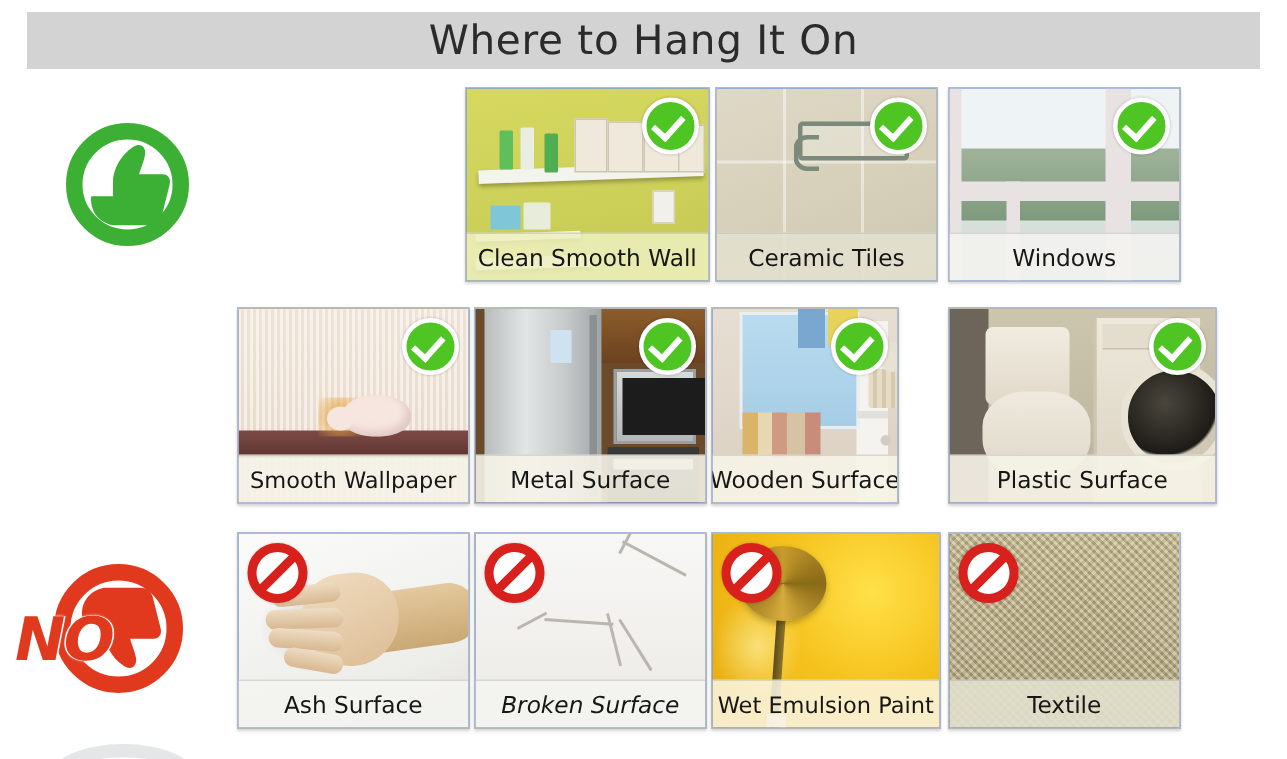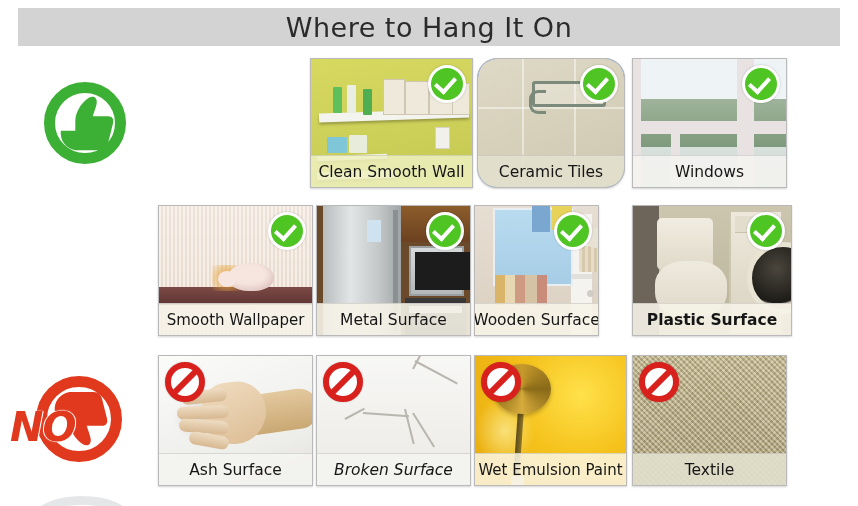--- a/index.html
+++ b/index.html
@@ -240,21 +240,21 @@
     <div class="sw"></div>
     <div class="bk" style="left:16px;top:78px;width:20px;height:16px;background:#7fc6d8;"></div>
     <div class="bk" style="left:38px;top:76px;width:18px;height:18px;background:#e7edda;"></div>
   </div>
   <div class="caption tinted-green">Clean Smooth Wall</div>
   <div class="badge pos-tr badge-ok">
       <i class="tick"></i>
     </div>
 </div>
 
-<div class="card" style="left:477px;top:58px;width:148px;height:130px;border-radius:20px;">
+<div class="card" style="left:477px;top:58px;width:148px;height:130px;">
   <div class="photo ph-tiles">
     <div class="ln" style="left:0;top:48px;width:100%;height:2px;"></div>
     <div class="ln" style="left:0;top:96px;width:100%;height:2px;"></div>
     <div class="ln" style="left:44px;top:0;width:2px;height:100%;"></div>
     <div class="ln" style="left:96px;top:0;width:2px;height:100%;"></div>
     <div class="rack"></div>
   </div>
   <div class="caption tinted-khaki">Ceramic Tiles</div>
   <div class="badge pos-tr badge-ok">
       <i class="tick"></i>
@@ -321,21 +321,21 @@
     <div class="books"></div>
     <div class="knob" style="left:112px;bottom:38px;"></div>
     <div class="knob" style="left:140px;bottom:38px;"></div>
   </div>
   <div class="caption tinted-warm">Wooden Surface</div>
   <div class="badge pos-tr badge-ok">
       <i class="tick"></i>
     </div>
 </div>
 
-<div class="card" style="left:632px;top:205px;width:160px;height:131px;font-weight:bold;">
+<div class="card" style="left:632px;top:205px;width:179px;height:131px;">
   <div class="photo ph-plastic">
     <div class="wall"></div>
       <div class="tank"></div>
       <div class="toilet"></div>
     <div class="wm">
         <div class="panel"></div>
         <div class="drum"></div>
       </div>
   </div>
   <div class="caption tinted-warm">Plastic Surface</div>

